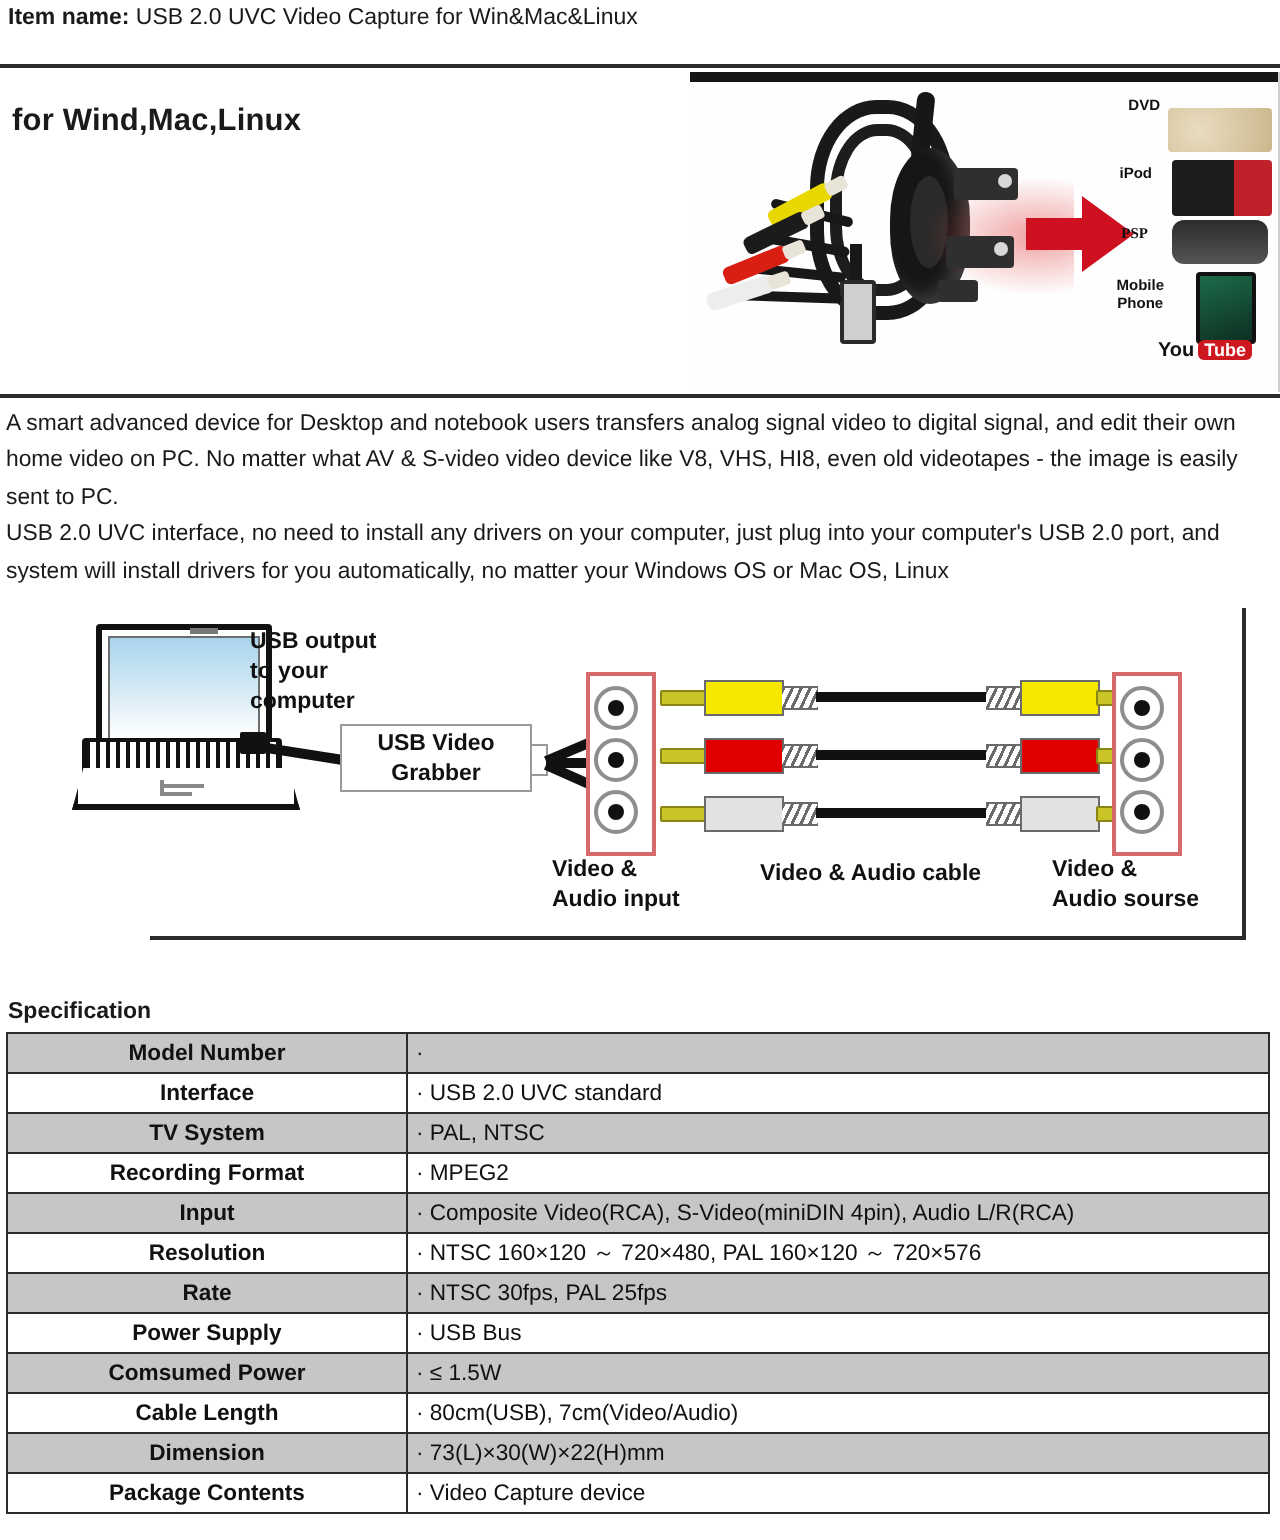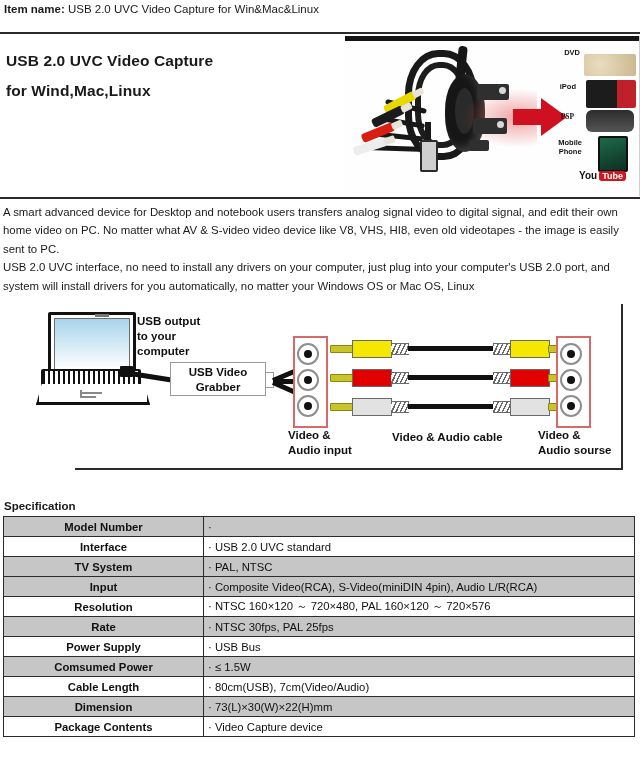--- a/index.html
+++ b/index.html
@@ -128,21 +128,21 @@
   }
   .base{
     position:absolute;left:-2px;top:72px;width:108px;height:18px;
     border:3px solid #111;border-top:none;background:#fff;
     clip-path:polygon(5% 0,95% 0,100% 100%,0 100%);
   }
   .tpad{position:absolute;left:42px;top:78px;width:20px;height:8px;border-left:2px solid #888;}
   .tpad:before{content:"";position:absolute;left:0;top:2px;width:20px;height:2px;background:#888;}
   .tpad:after{content:"";position:absolute;left:0;top:6px;width:14px;height:2px;background:#888;}
 
-  .lbl{position:absolute;font-size:11.5px;font-weight:bold;line-height:15px;color:#111;margin-left:12px;}
+  .lbl{position:absolute;font-size:11.5px;font-weight:bold;line-height:15px;color:#111;}
 
   .grabber{
     position:absolute;left:170px;top:62px;width:96px;height:34px;
     border:1.5px solid #9a9a9a;background:#fff;
     font-size:11.5px;font-weight:bold;line-height:15px;text-align:center;
     padding-top:2px;box-sizing:border-box;color:#111;
   }
   .grabber-tab{position:absolute;left:266px;top:72px;width:7px;height:14px;border:1.5px solid #9a9a9a;border-left:none;background:#fff;}
   .usbcord{position:absolute;left:124px;top:70px;width:48px;height:5px;background:#111;transform:rotate(9deg);transform-origin:left center;}
   .usbtip{position:absolute;left:120px;top:66px;width:13px;height:11px;background:#111;border-radius:1px;}
@@ -193,21 +193,20 @@
 <div class="page">
 
   <div class="item-name">
     <b>Item name:</b>
     <span class="v">USB 2.0 UVC Video Capture for Win&amp;Mac&amp;Linux</span>
   </div>
   <div class="rule-top"></div>
 
   <div class="hero">
     <div class="hero-title">
-      <span>USB 2.0 UVC Video Capture</span>
       <span class="l2">for Wind,Mac,Linux</span>
     </div>
 
     <div class="hero-img">
       <div class="topbar"></div>
       <div class="edge-r"></div>
 
       <div class="loop"></div>
       <div class="loop2"></div>
       <div class="dongle-neck"></div>
@@ -372,20 +371,24 @@
           <td class="v">·</td>
         </tr>
         <tr>
           <td class="k">Interface</td>
           <td class="v">· USB 2.0 UVC standard</td>
         </tr>
         <tr class="alt">
           <td class="k">TV System</td>
           <td class="v">· PAL, NTSC</td>
         </tr>
+        <tr>
+          <td class="k">Recording Format</td>
+          <td class="v">· MPEG2</td>
+        </tr>
         <tr class="alt">
           <td class="k">Input</td>
           <td class="v">· Composite Video(RCA), S-Video(miniDIN 4pin), Audio L/R(RCA)</td>
         </tr>
         <tr>
           <td class="k">Resolution</td>
           <td class="v">· NTSC 160×120 ～ 720×480, PAL 160×120 ～ 720×576</td>
         </tr>
         <tr class="alt">
           <td class="k">Rate</td>

